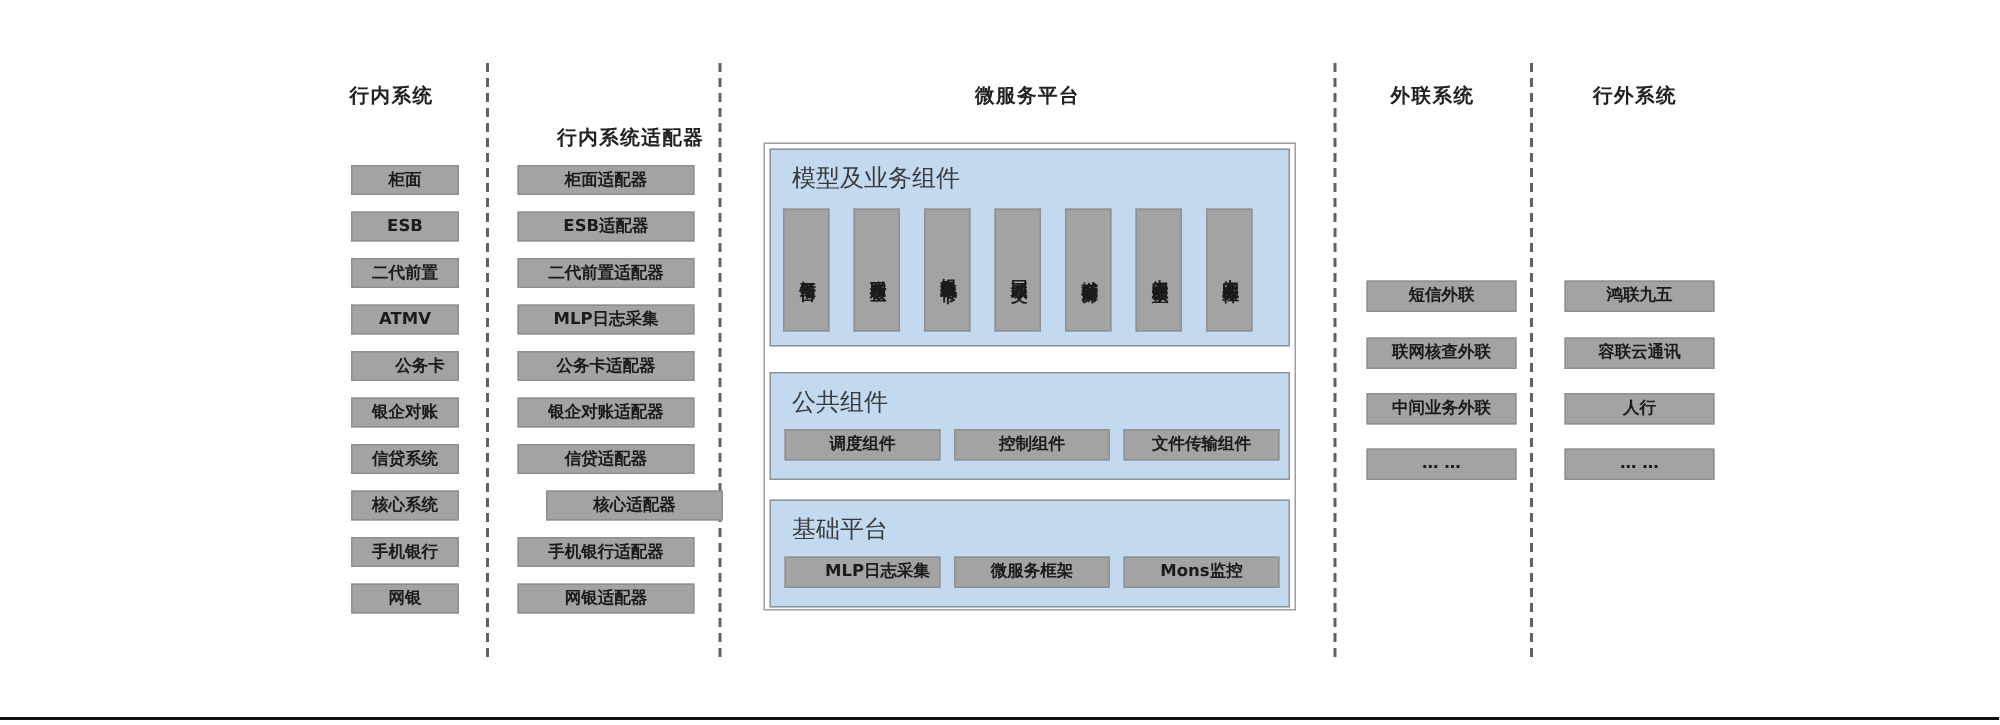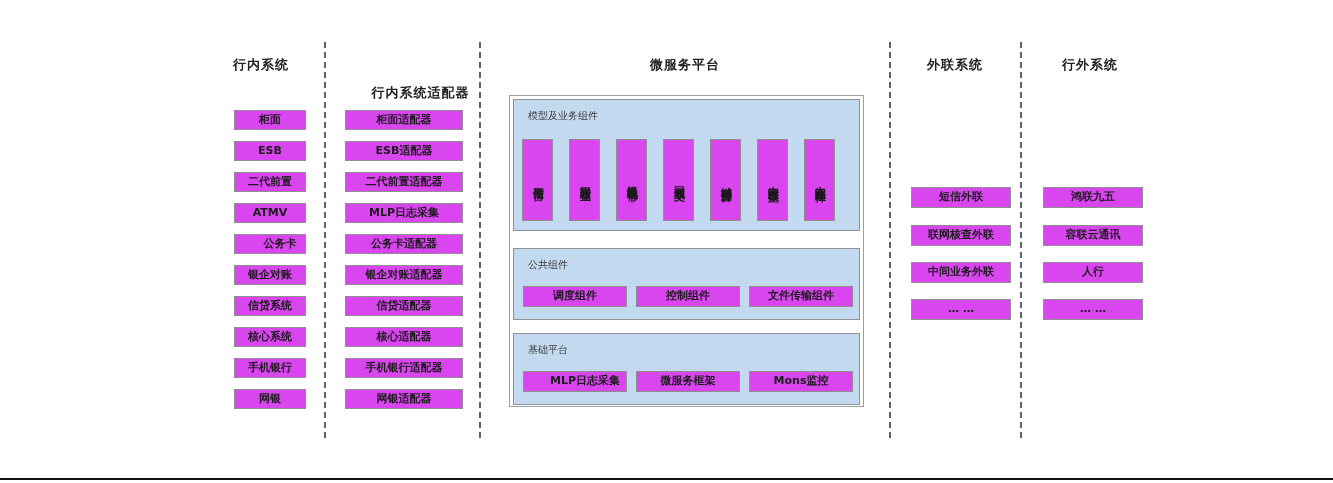--- a/index.html
+++ b/index.html
@@ -37,21 +37,21 @@
     font-weight: bold;
     color: #222222;
     letter-spacing: 1px;
     white-space: nowrap;
     line-height: 24px;
   }
 
   
   .node {
     position: absolute;
-    background: #d946ef;
+    background: #a3a3a3;
     border: 1px solid #8f8f8f;
     box-sizing: border-box;
     font-size: 11px;
     font-weight: bold;
     color: #1b1b1b;
     display: flex;
     align-items: center;
     justify-content: center;
     text-align: center;
     line-height: 1.1;
@@ -69,21 +69,21 @@
   .panel {
     position: absolute;
     background: #c3d9ef;
     border: 1px solid #8f9499;
     box-sizing: border-box;
   }
   .panel-title {
     position: absolute;
     left: 14px;
     top: 9px;
-    font-size: 10px;
+    font-size: 16px;
     color: #3a3a3a;
     font-weight: normal;
     white-space: nowrap;
   }
 
   
   .platform-frame {
     position: absolute;
     border: 1px solid #9aa0a6;
     box-sizing: border-box;
@@ -124,21 +124,21 @@
 
   <div class="col-title" style="left:348px; top:53px; width:145px;margin-top:28px;">行内系统适配器</div>
 
   <div class="node" style="left:345px; top:110px; width:118px; height:20px;">柜面适配器</div>
   <div class="node" style="left:345px; top:141px; width:118px; height:20px;">ESB适配器</div>
   <div class="node" style="left:345px; top:172px; width:118px; height:20px;text-align:right;">二代前置适配器</div>
   <div class="node" style="left:345px; top:203px; width:118px; height:20px;">MLP日志采集</div>
   <div class="node" style="left:345px; top:234px; width:118px; height:20px;">公务卡适配器</div>
   <div class="node" style="left:345px; top:265px; width:118px; height:20px;">银企对账适配器</div>
   <div class="node" style="left:345px; top:296px; width:118px; height:20px;">信贷适配器</div>
-  <div class="node" style="left:345px; top:327px; width:118px; height:20px;">核心适配器</div>
+  <div class="node" style="left:364px; top:327px; width:118px; height:20px;">核心适配器</div>
   <div class="node" style="left:345px; top:358px; width:118px; height:20px;">手机银行适配器</div>
   <div class="node" style="left:345px; top:389px; width:118px; height:20px;">网银适配器</div>
 
   <div class="col-title" style="left:585px; top:53px; width:200px;">微服务平台</div>
 
   <div class="platform-frame" style="left:509px; top:95px; width:355px; height:312px;"></div>
 
   <div class="panel" style="left:513px; top:99px; width:347px; height:132px;">
     <div class="panel-title">模型及业务组件</div>
   </div>

